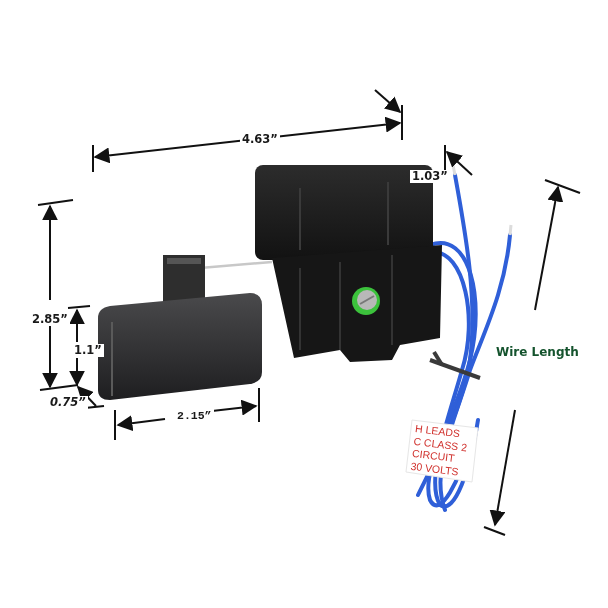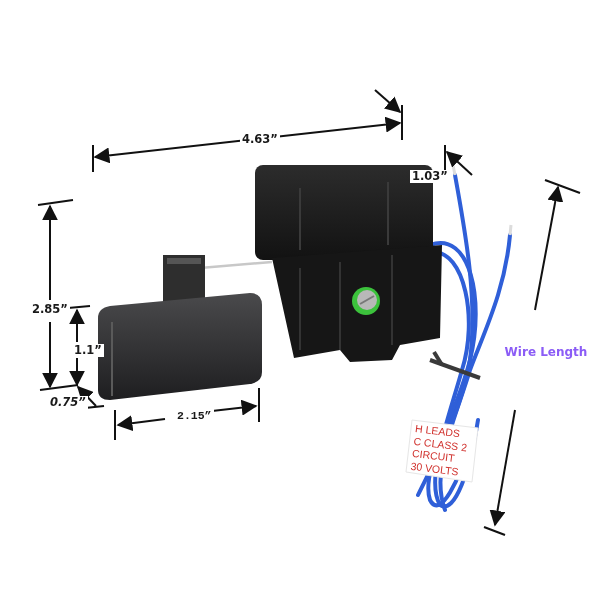--- a/index.html
+++ b/index.html
@@ -1,22 +1,22 @@
 <!DOCTYPE html>
 <html><head>
 <meta charset="utf-8">
 <style>
   html, body { margin: 0; padding: 0; background: #ffffff; }
   body { width: 608px; height: 608px; position: relative; overflow: hidden;
          font-family: "DejaVu Sans", "Liberation Sans", sans-serif; }
   .canvas { position: absolute; left: 0; top: 0; width: 581px; height: 608px; }
   .dim-label { position: absolute; font-size: 11.5px; font-weight: bold; color: #1a1a1a;
                background: #ffffff; padding: 0 2px; line-height: 13px; white-space: nowrap; }
-  .wire-label { position: absolute; font-size: 12px; font-weight: bold; color: #8b5cf6;
-                text-align: center; line-height: 15px; background:#fff; }
+  .wire-label { position: absolute; font-size: 12px; font-weight: bold; color: #14532d;
+                line-height: 15px; background:#fff; }
   .tag-text { position: absolute; font-family: "Liberation Sans", sans-serif; font-size: 10.5px;
               color: #d0312d; line-height: 12.5px; transform: rotate(7deg); transform-origin: left top;
               white-space: nowrap; }
 </style>
 </head>
 <body>
 
 <div class="canvas">
   <svg width="608" height="608" viewBox="0 0 608 608">
     <defs>
@@ -100,21 +100,21 @@
       <line x1="545" y1="180" x2="580" y2="193"></line>
       <line x1="535" y1="310" x2="558" y2="187" marker-end="url(#arr)"></line>
       <line x1="515" y1="410" x2="495" y2="525" marker-end="url(#arr)"></line>
       <line x1="484" y1="527" x2="505" y2="535"></line>
     </g>
   </svg>
 
   
   <span class="dim-label" style="left:240px; top:133px;">4.63”</span>
   <span class="dim-label" style="left:410px; top:134px;margin-top:36px;">1.03”</span>
-  <span class="dim-label" style="left:30px; top:303px;">2.85”</span>
+  <span class="dim-label" style="left:30px; top:313px;">2.85”</span>
   <span class="dim-label" style="left:64px; top:344px;margin-left:8px;">1.1”</span>
   <span class="dim-label" style="left:48px; top:396px;font-style:italic;">0.75”</span>
   <span class="dim-label" style="left:175px; top:409px;font-family:Liberation Mono, monospace;">2.15”</span>
 
   <div class="wire-label" style="left:496px; top:345px; width:100px;">
     <div>Wire Length</div>
   </div>
 
   
   <div class="tag-text" style="left:416px; top:422px;">

